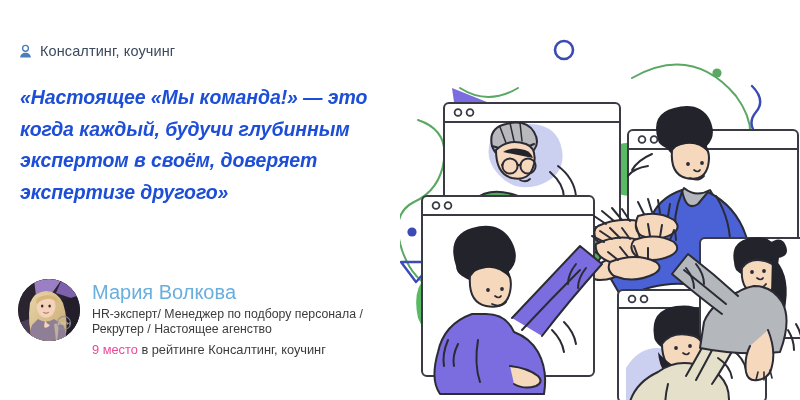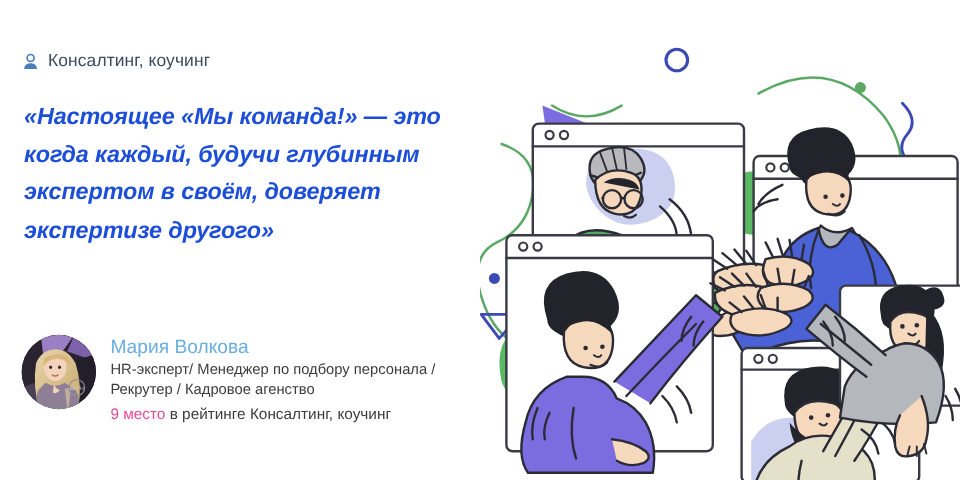--- a/index.html
+++ b/index.html
@@ -75,21 +75,21 @@
     border-radius: 50%;
     overflow: hidden;
     position: relative;
     background: #241f2b;
   }
   .avatar svg { display:block; }
   .author-text {
     padding-top: 1px;
   }
   .author-name {
-    font-size: 16px;
+    font-size: 20px;
     color: #6aaede;
     line-height: 1.28;
     margin-bottom: 1px;
   }
   .author-role {
     font-size: 12.3px;
     color: #3c3c3c;
     line-height: 1.29;
     max-width: 290px;
   }
@@ -162,21 +162,21 @@
             <path d="M27 41 q1.5 4 5 5 q-3 4 -6 2 z" fill="#f3d3bb"></path>
             <path d="M41 44 q-2 24 -3 18 q-1-10 -2-17z" fill="#e2cda0" opacity=".6"></path>
 
             <circle cx="46" cy="44" r="6.6" fill="none" stroke="#8d8d96" stroke-width="1.1" opacity=".85"></circle>
             <text x="46" y="46.4" font-size="4.4" fill="#c9c9d2" text-anchor="middle" font-family="Liberation Sans, sans-serif">БЕРН</text>
           </g>
         </svg>
       </div>
       <div class="author-text">
         <div class="author-name">Мария Волкова</div>
-        <div class="author-role">HR-эксперт/ Менеджер по подбору персонала / Рекрутер / Кадровое агенство</div>
+        <div class="author-role">HR-эксперт/ Менеджер по подбору персонала / Рекрутер / Настоящее агенство</div>
         <div class="author-rank">
           <span class="rank-place">9 место</span><span class="rank-rest"> в рейтинге Консалтинг, коучинг</span>
         </div>
       </div>
     </div>
   </div>
 
   <div class="illo">
     <svg viewBox="0 0 400 400" width="400" height="400" aria-hidden="true">
       <g stroke-linecap="round" stroke-linejoin="round">

